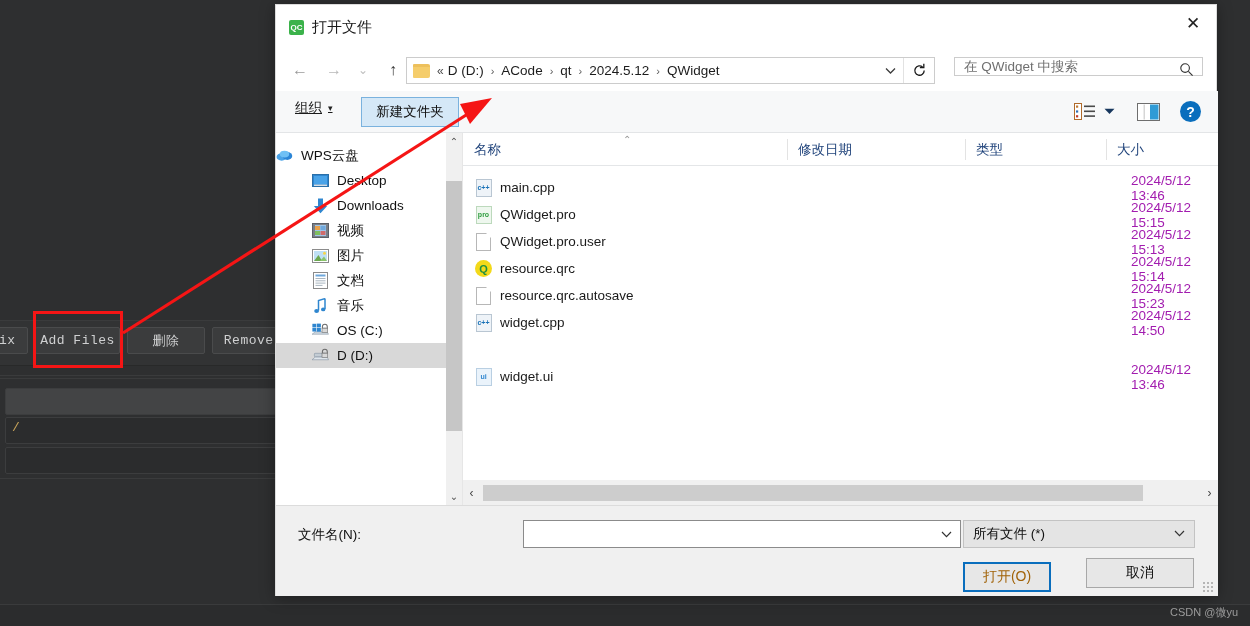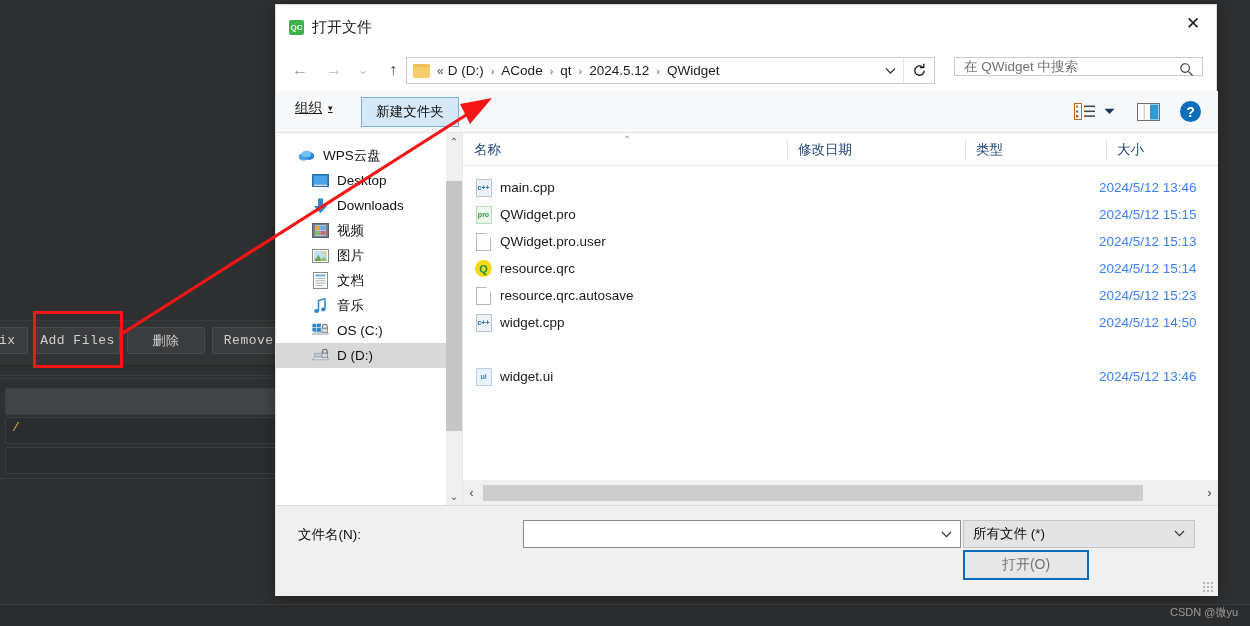--- a/index.html
+++ b/index.html
@@ -171,21 +171,21 @@
   }
 
   
   #navpane {
     position: absolute; left: 0; top: 128px; width: 185px; height: 372px;
     background: #ffffff;
     overflow: hidden;
   }
   .navitem {
     height: 25px; display: flex; align-items: center;
-    font-size: 13.5px; color: #111; padding-left: 22px;
+    font-size: 13.5px; color: #111; 
     white-space: nowrap;
   }
   .navitem.indent { padding-left: 36px; }
   .navitem.selected { background: #d8d8d8; }
   .navicon {
     width: 17px; height: 17px; margin-right: 8px;
     display:flex; align-items:center; justify-content:center;
     font-size: 13px; flex: 0 0 auto;
   }
   #nav-scroll {
@@ -227,21 +227,21 @@
   .filerow {
     position: absolute; left: 0; width: 755px; height: 27px;
     display: flex; align-items: center;
     font-size: 13.5px; color: #1a1a1a;
   }
   .f-icon {
     position:absolute; left: 12px; width: 17px; height: 19px;
     display:flex; align-items:center; justify-content:center;
   }
   .f-name { position:absolute; left: 37px; }
-  .f-date { position:absolute; left: 636px; color: #3b82f6; }
+  .f-date { position:absolute; left: 668px; color: #a21caf; }
 
   
   .ficon-doc {
     width: 15px; height: 18px; background: #fff;
     border: 1px solid #b7b7b7; position: relative;
   }
   .ficon-doc:after {
     content:''; position:absolute; right: -1px; top: -1px;
     border-left: 5px solid transparent; border-top: 5px solid #fff;
     border-right: 0; box-sizing: border-box;
@@ -290,24 +290,24 @@
     position:absolute; right: 8px; top: 7px; font-size: 11px; color: #333;
   }
   #filter-combo {
     position:absolute; left: 687px; top: 14px; width: 232px; height: 28px;
     background: #e4e4e4; border: 1px solid #c3c3c3;
     display:flex; align-items:center;
     font-size: 13.5px; color: #101010; padding-left: 9px;
   }
   #filter-caret { position:absolute; right: 9px; top: 6px; font-size: 11px; color:#333; }
   #btn-open {
-    position:absolute; left: 687px; top: 44px; width: 126px; height: 30px;
+    position:absolute; left: 687px; top: 56px; width: 88px; height: 30px;
     background: #e7e7e7; border: 2px solid #0a6ebd;
     display:flex; align-items:center; justify-content:center;
-    font-size: 14px; color: #737373;
+    font-size: 14px; color: #a16207;
   }
   #btn-cancel {
     position:absolute; left: 810px; top: 52px; width: 108px; height: 30px;
     background: #e7e7e7; border: 1px solid #a8a8a8;
     display:flex; align-items:center; justify-content:center;
     font-size: 14px; color: #0b0b0b;
   }
   #resize-grip {
     position:absolute; right: 4px; bottom: 3px; width: 12px; height: 12px;
     background:
@@ -621,20 +621,21 @@
     </div>
     <div id="filter-combo">
       <span>所有文件  (*)</span>
       <span id="filter-caret">
         <svg width="11" height="7" viewBox="0 0 11 7">
             <path d="M1 1 L5.5 5.6 L10 1" stroke="#333" stroke-width="1.2" fill="none"></path>
           </svg>
       </span>
     </div>
     <div id="btn-open">打开(O)</div>
+    <div id="btn-cancel">取消</div>
     <div id="resize-grip"></div>
   </div>
 </div>
 
 <div id="redbox"></div>
 <svg id="arrow-svg">
   <line x1="123" y1="333" x2="474" y2="110" stroke="#f51515" stroke-width="3.2"></line>
   <polygon points="492,98 460,104 470,124" fill="#f51515"></polygon>
 </svg>
 <div id="watermark">CSDN @微yu</div>

